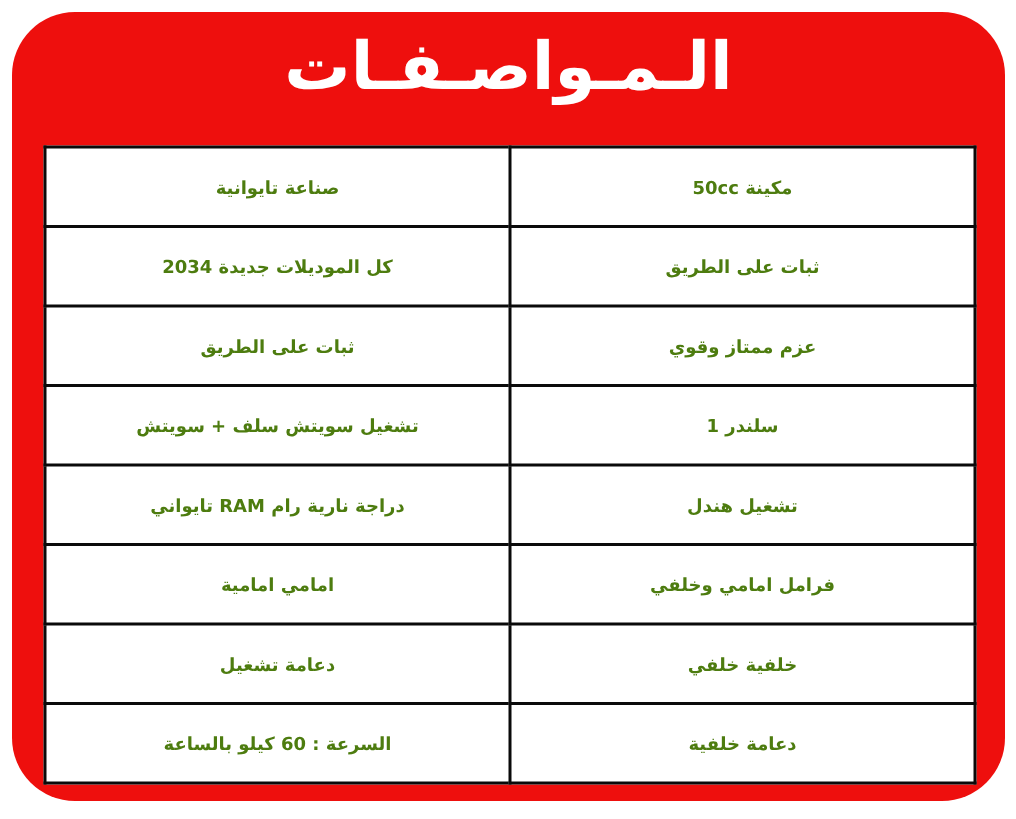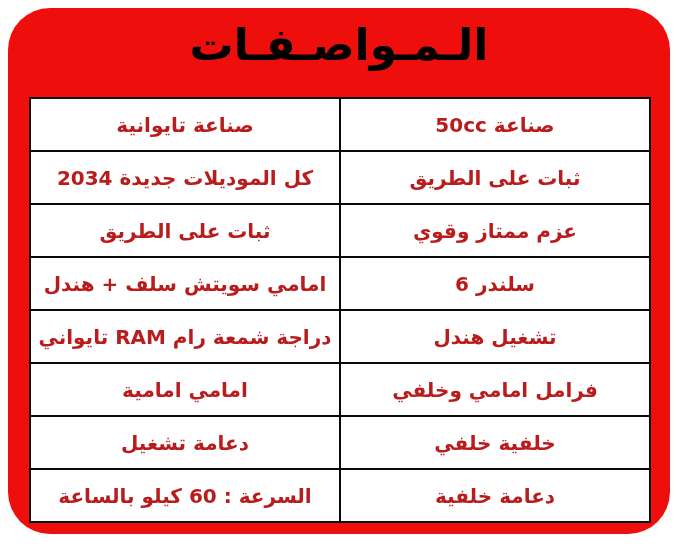--- a/index.html
+++ b/index.html
@@ -23,21 +23,21 @@
     background: #ee0f0d;
     border-radius: 42px;
   }
   .title {
     position: absolute;
     top: 12px;
     left: 0;
     width: 662px;
     text-align: center;
     direction: rtl;
-    color: #000000;
+    color: #ffffff;
     font-size: 44px;
     font-weight: bold;
     line-height: 1.15;
     white-space: nowrap;
   }
   .spec-table {
     position: absolute;
     left: 21px;
     top: 89px;
     width: 622px;
@@ -46,56 +46,56 @@
     border-collapse: collapse;
     table-layout: fixed;
     direction: rtl;
   }
   .spec-table td {
     border: 2.5px solid #0a0a0a;
     width: 50%;
     height: 51px;
     text-align: center;
     vertical-align: middle;
-    color: #b91c1c;
-    font-size: 20px;
+    color: #4d7c0f;
+    font-size: 12px;
     font-weight: bold;
     direction: rtl;
     padding: 0 6px;
     white-space: nowrap;
     overflow: hidden;
   }
 </style>
 </head>
 <body>
 
 <div class="card">
   <div class="title">الـمـواصـفـات</div>
 
   <table class="spec-table">
     <tbody>
       <tr>
-        <td>صناعة 50cc</td>
+        <td>مكينة 50cc</td>
         <td>صناعة تايوانية</td>
       </tr>
       <tr>
         <td>ثبات على الطريق</td>
         <td>كل الموديلات جديدة 2034</td>
       </tr>
       <tr>
         <td>عزم ممتاز وقوي</td>
         <td>ثبات على الطريق</td>
       </tr>
       <tr>
-        <td>سلندر 6</td>
-        <td>امامي سويتش سلف + هندل</td>
+        <td>سلندر 1</td>
+        <td>تشغيل سويتش سلف + سويتش</td>
       </tr>
       <tr>
         <td>تشغيل هندل</td>
-        <td>دراجة شمعة رام RAM تايواني</td>
+        <td>دراجة نارية رام RAM تايواني</td>
       </tr>
       <tr>
         <td>فرامل امامي وخلفي</td>
         <td>امامي امامية</td>
       </tr>
       <tr>
         <td>خلفية خلفي</td>
         <td>دعامة تشغيل</td>
       </tr>
       <tr>

